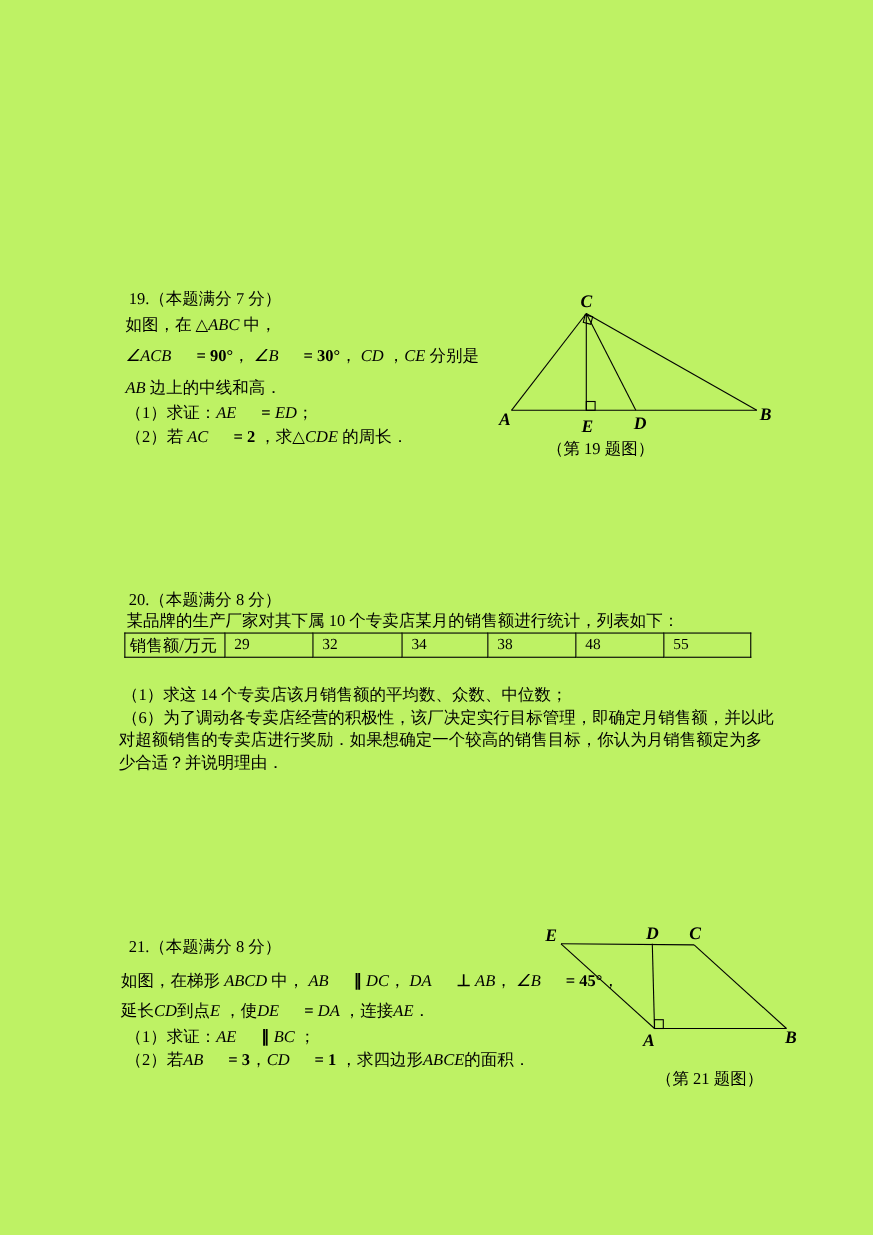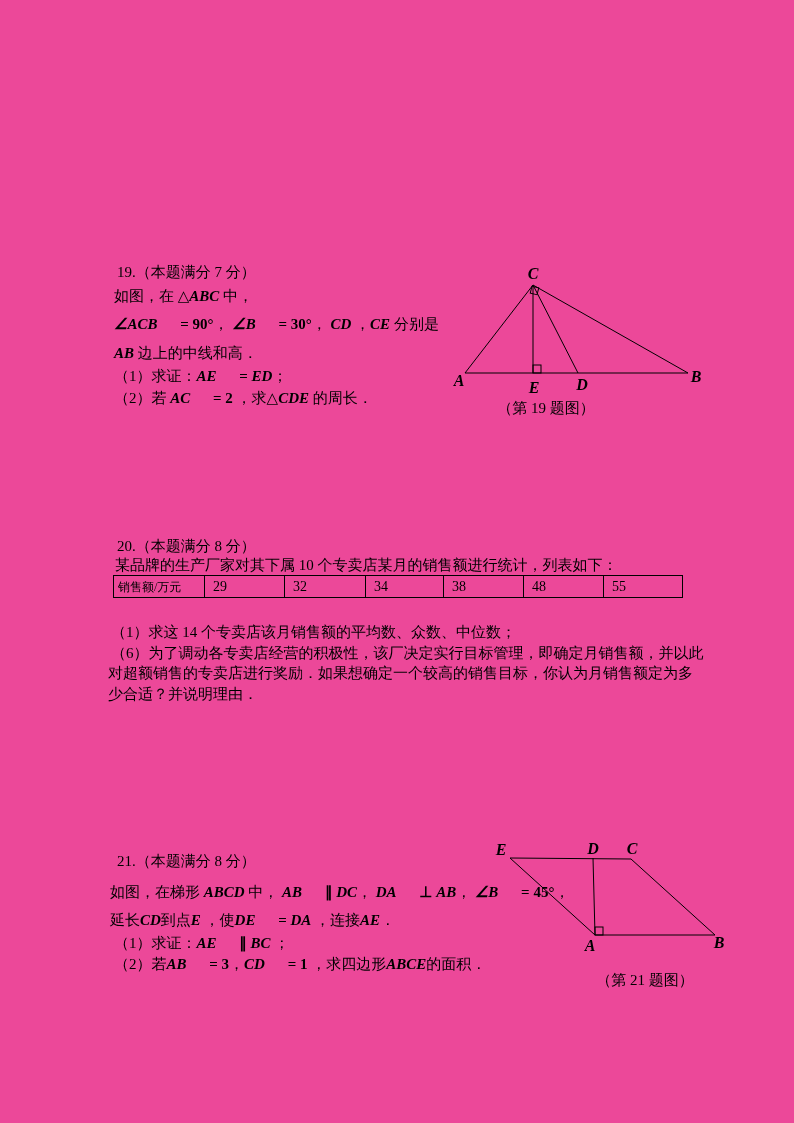--- a/index.html
+++ b/index.html
@@ -1,49 +1,49 @@
 <!DOCTYPE html>
 <html><head>
 <meta charset="utf-8">
 <style>
   * { box-sizing: border-box; }
   html, body { margin: 0; padding: 0; background: #ffffff; }
   .page {
     position: relative;
     width: 794px;
     height: 1123px;
-    background: #ec4899;
+    background: #bef264;
     color: #000;
     font-family: "Liberation Serif", "DejaVu Serif", serif;
     overflow: hidden;
   }
   .line {
     position: absolute;
     white-space: nowrap;
     font-size: 15px;
     line-height: 18px;
   }
   .seg-c { font-style: normal; font-weight: normal; }
-  .seg-v { font-weight: bold; font-style: italic; font-family: "Liberation Serif", serif; }
+  .seg-v { font-weight: normal; font-style: italic; font-family: "Liberation Serif", serif; }
   .seg-n { font-weight: bold; font-family: "Liberation Serif", serif; padding-left: 19px; }
   table.qtable {
     position: absolute;
     border-collapse: collapse;
     table-layout: fixed;
   }
   table.qtable td {
     border: 1px solid #000;
     height: 22px;
     font-size: 14px;
     padding: 1px 2px 0 8px;
     vertical-align: middle;
     overflow: hidden;
   }
   table.qtable td.rowhead {
-    font-size: 12px;
+    font-size: 15px;
     padding-left: 4px;
   }
   .fig { position: absolute; }
   .fig .edge { stroke: #000; stroke-width: 1; fill: none; }
   .fig .mark { stroke: #000; stroke-width: 1; fill: none; }
   .fig text.vlabel {
     font-family: "Liberation Serif", serif;
     font-size: 16px;
     font-weight: bold;
     font-style: italic;

